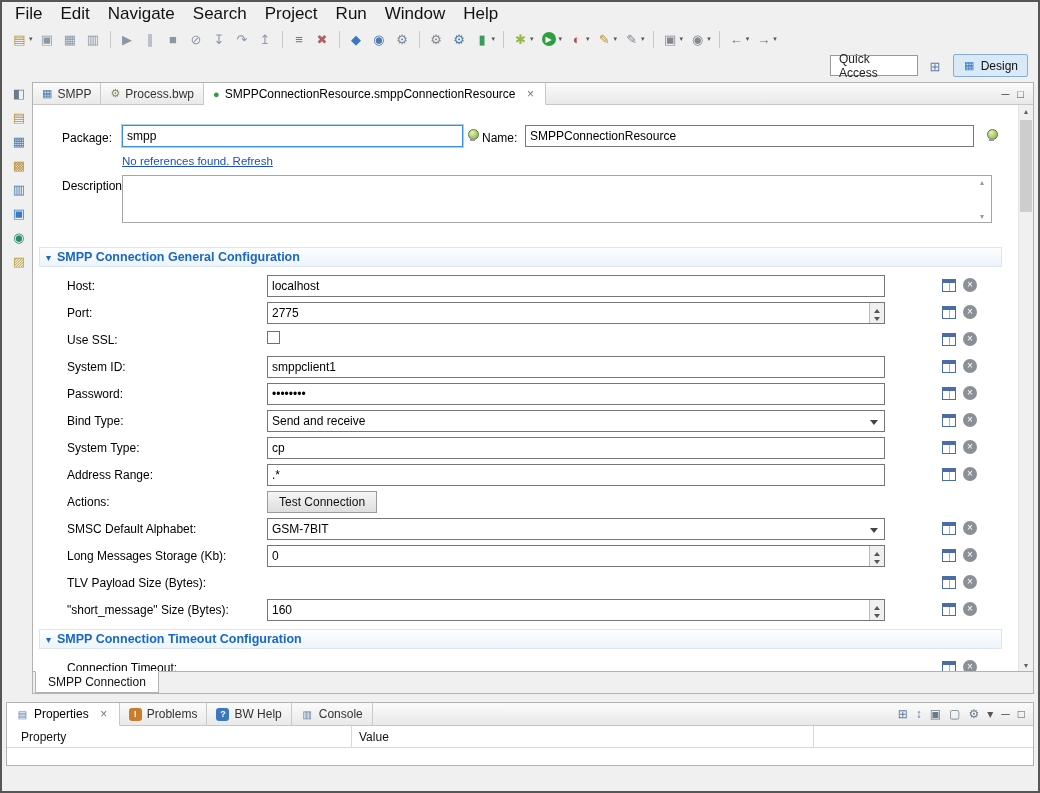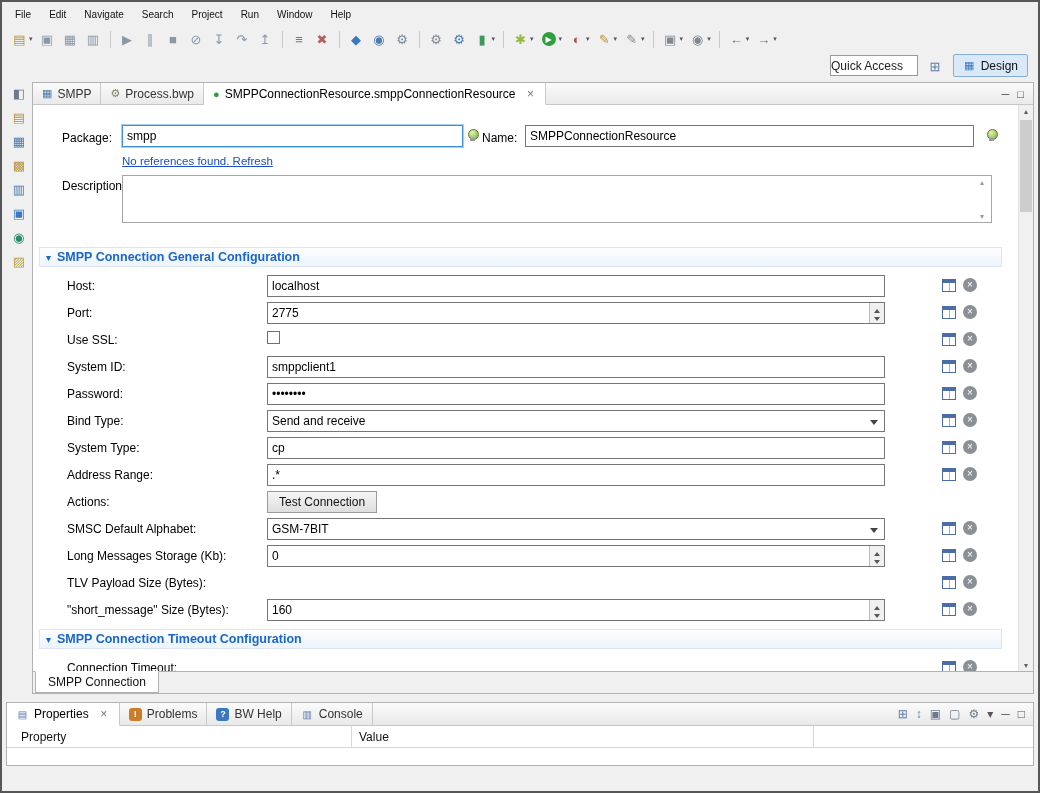--- a/index.html
+++ b/index.html
@@ -2,34 +2,34 @@
 <html><head>
 <meta charset="utf-8">
 <style>
   *{box-sizing:border-box}
   html,body{margin:0;padding:0;background:#e8e8e8}
   body{font-family:"Liberation Sans",sans-serif}
   .window{position:relative;width:1040px;height:793px;border:2px solid #565656;background:#f0f0f0;overflow:hidden}
 
   
   .menubar{display:flex;align-items:center;height:24px;padding-left:4px}
-  .menu-item{padding:0 9px;font-size:10px;color:#111;cursor:default}
+  .menu-item{padding:0 9px;font-size:17px;color:#111;cursor:default}
 
   
   .toolbar{display:flex;align-items:center;height:26px;padding-left:6px}
   .tb-item{display:flex;align-items:center;height:22px;padding:0 2px;margin:0 1px}
   .tb-glyph{width:17px;height:17px;display:flex;align-items:center;justify-content:center;font-size:13px}
   .tb-glyph.round{width:14px;height:14px;border-radius:50%;font-size:8px;margin:1px 2px}
   .tb-dd{margin-left:1px;font-size:7px;color:#555}
   .tb-dd::before{content:"▾"}
   .tb-sep{width:1px;height:17px;background:#c9c9c9;margin:0 5px}
 
   
   .qa-row{position:relative;height:28px}
-  .quick-access{position:absolute;right:120px;top:3px;width:88px;height:21px;border:1px solid #999;background:#fff;font-size:12px;color:#222;display:flex;align-items:center;padding:0 0}
+  .quick-access{position:absolute;right:120px;top:3px;width:88px;height:21px;border:1px solid #999;background:#fff;font-size:12px;color:#222;display:flex;align-items:center;padding:0 8px}
   .persp-icon{position:absolute;right:93px;top:4px;width:20px;height:20px;font-size:13px;color:#5b7aa8;display:flex;align-items:center;justify-content:center}
   .persp-icon::before{content:"⊞"}
   .design-btn{position:absolute;right:10px;top:2px;height:23px;display:flex;align-items:center;gap:5px;padding:0 9px;background:#d9e9f7;border:1px solid #86aed2;border-radius:2px;font-size:12px;color:#111}
   .design-icon{width:13px;height:13px;font-size:11px;color:#3a78c2;line-height:13px;text-align:center}
   .design-icon::before{content:"▦"}
 
   
   .left-strip{position:absolute;left:4px;top:82px;width:26px;display:flex;flex-direction:column;align-items:center;gap:8px;padding-top:2px}
   .strip-icon{width:18px;height:16px;font-size:13px;text-align:center;line-height:16px;cursor:default}
 

